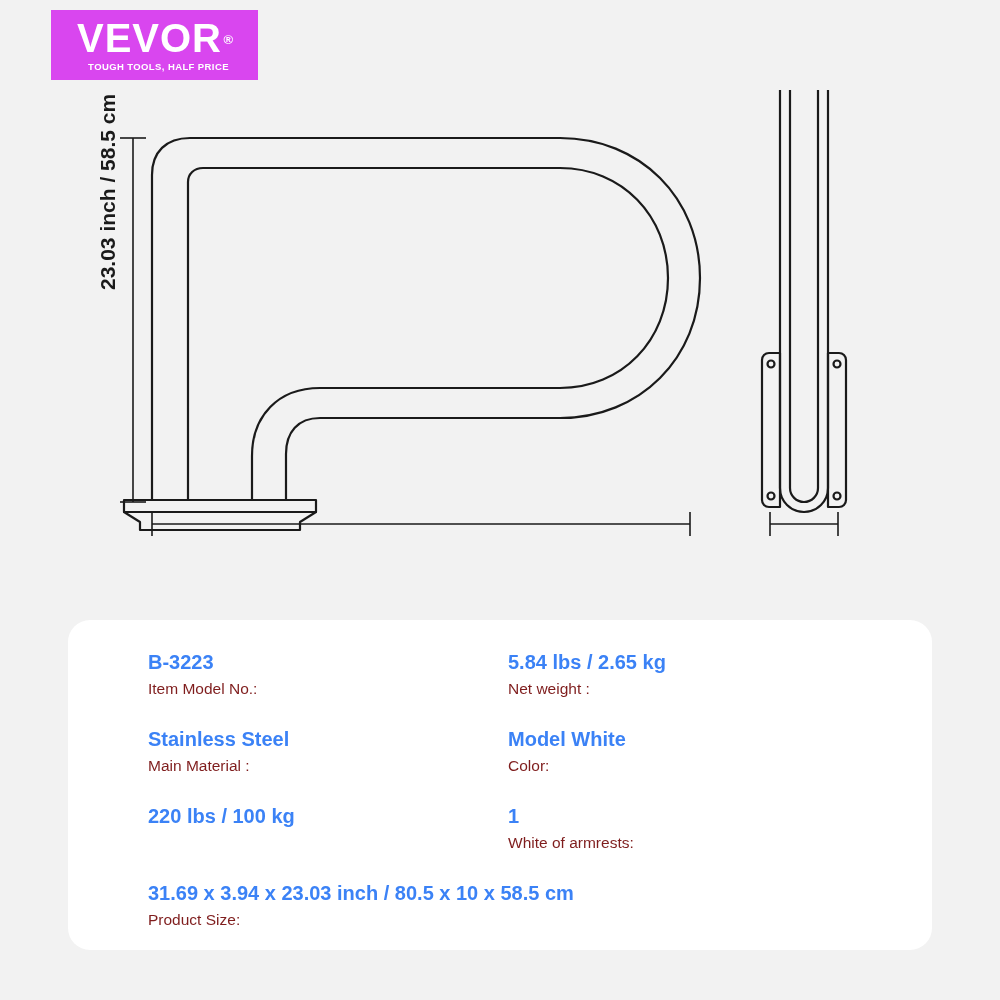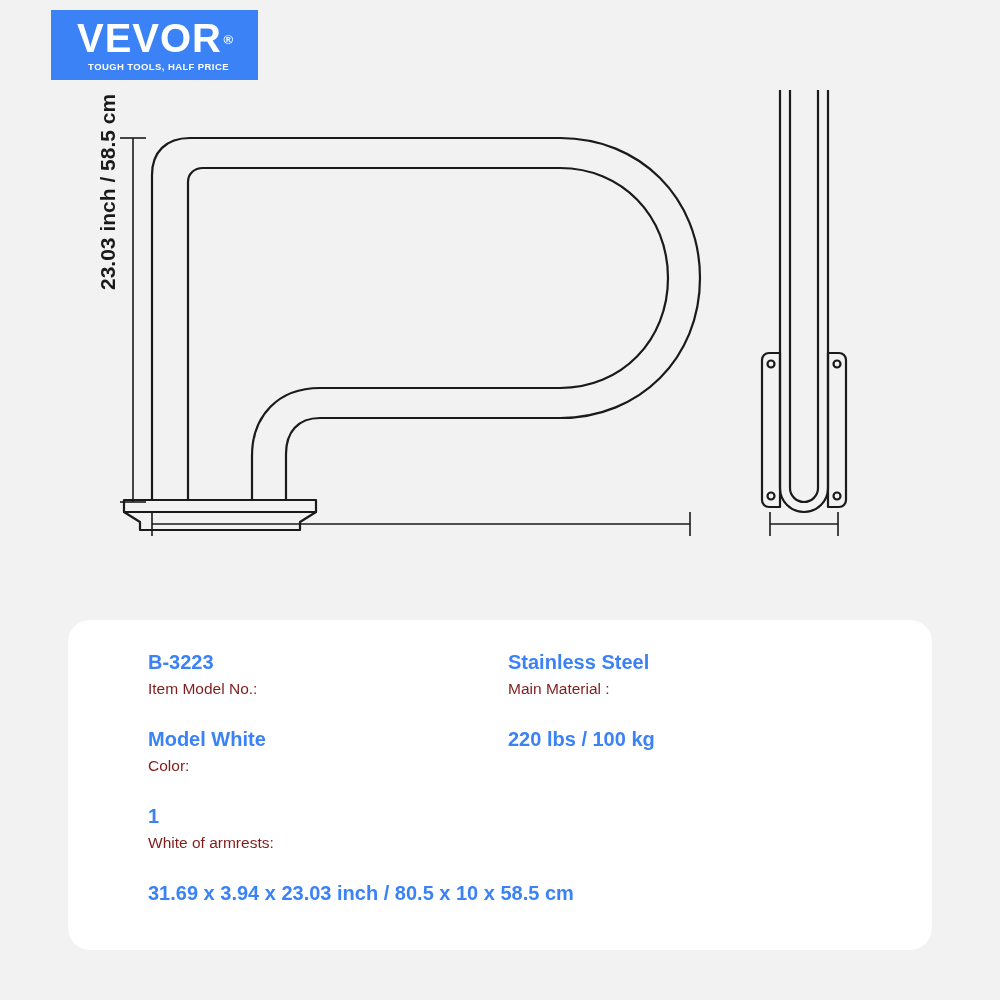--- a/index.html
+++ b/index.html
@@ -15,21 +15,21 @@
     position: relative;
   }
 
   
   .logo {
     position: absolute;
     left: 51px;
     top: 10px;
     width: 207px;
     height: 70px;
-    background: #3b82f6;
+    background: #d946ef;
     display: flex;
     flex-direction: column;
     align-items: center;
     justify-content: center;
   }
   .logo-word {
     color: #ffffff;
     font-size: 40px;
     font-weight: bold;
     letter-spacing: 1px;
@@ -193,20 +193,24 @@
 </div>
 
 <div class="spec-card">
   <div class="spec-grid">
 
     <div class="spec-item">
       <div class="spec-value">B-3223</div>
       <div class="spec-label">Item Model No.:</div>
     </div>
 
+    <div class="spec-item">
+      <div class="spec-value">5.84 lbs / 2.65 kg</div>
+      <div class="spec-label">Net weight :</div>
+    </div>
 
     <div class="spec-item">
       <div class="spec-value">Stainless Steel</div>
       <div class="spec-label">Main Material :</div>
     </div>
 
     <div class="spec-item">
       <div class="spec-value">Model White</div>
       <div class="spec-label">Color:</div>
     </div>
@@ -215,16 +219,17 @@
       <div class="spec-value">220 lbs / 100 kg</div>
     </div>
 
     <div class="spec-item">
       <div class="spec-value">1</div>
       <div class="spec-label">White of armrests:</div>
     </div>
 
     <div class="spec-item full">
       <div class="spec-value">31.69 x 3.94 x 23.03 inch / 80.5 x 10 x 58.5 cm</div>
+      <div class="spec-label">Product Size:</div>
     </div>
 
   </div>
 </div>
 
 </body></html>

